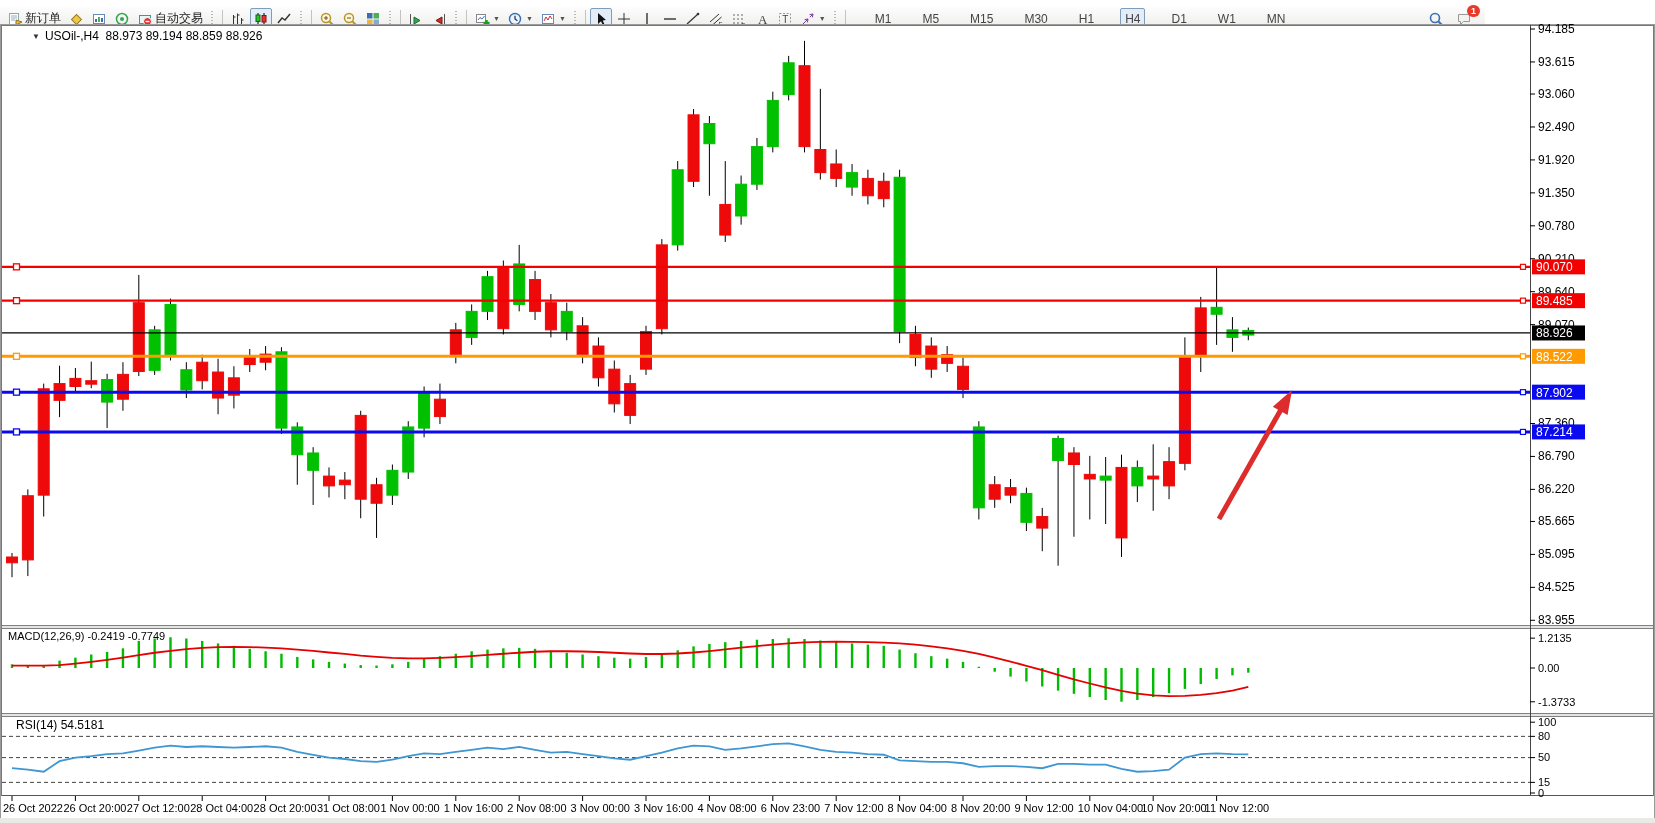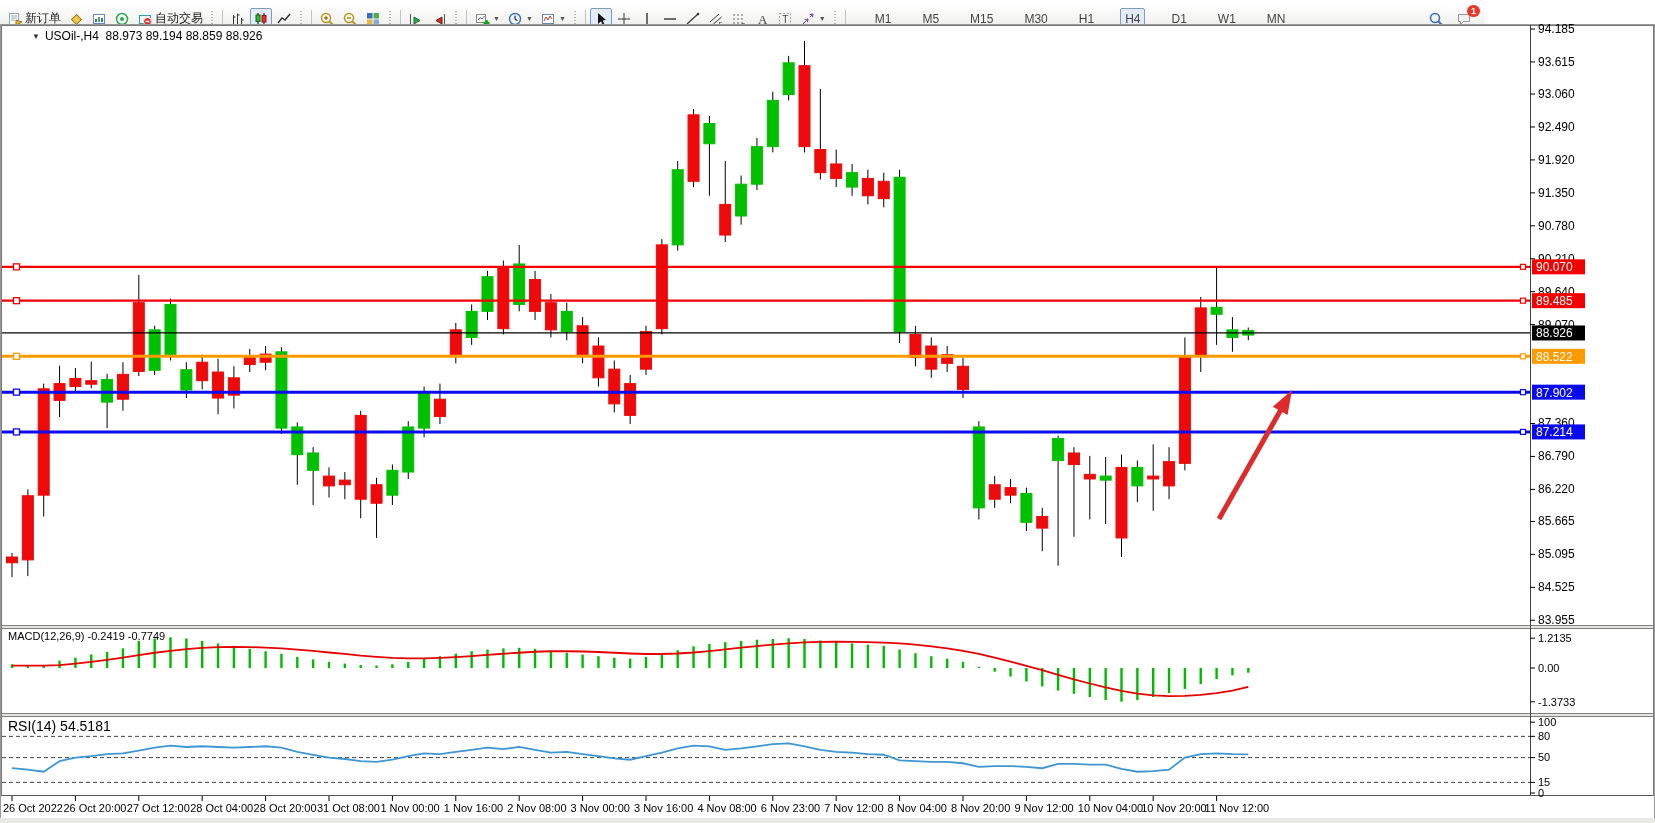--- a/index.html
+++ b/index.html
@@ -25,21 +25,21 @@
   .badge{position:absolute;top:-4px;right:-6px;background:#e8392b;color:#fff;border-radius:8px;
     font-size:9px;font-weight:bold;padding:0 4px;line-height:12px;}
   .chat-wrap{position:relative;}
   
   #chartArea{position:absolute;left:0;top:24px;width:1310px;height:799px;background:#5eead4;}
   #chartSvg{position:absolute;left:0;top:0;}
   .overlay{position:absolute;color:#000;font-size:12px;white-space:pre;}
   #chartTitle{left:8px;top:5px;margin-left:24px;}
   #chartTitle .tri{font-size:8px;color:#333;margin-right:5px;vertical-align:1px;}
   #macdLabel{left:8px;top:606px;font-size:11px;}
-  #rsiLabel{left:8px;top:694px;font-size:14px;}
+  #rsiLabel{left:16px;top:694px;font-size:12px;}
 </style>
 </head>
 <body>
 
 <div id="app">
   <div id="toolbar">
       <div class="tb-group">
         <div class="tb-btn">
           <svg width="16" height="16" viewBox="0 0 16 16">
             <rect x="2.5" y="2.5" width="9" height="11" fill="#fff" stroke="#8aa"></rect>

